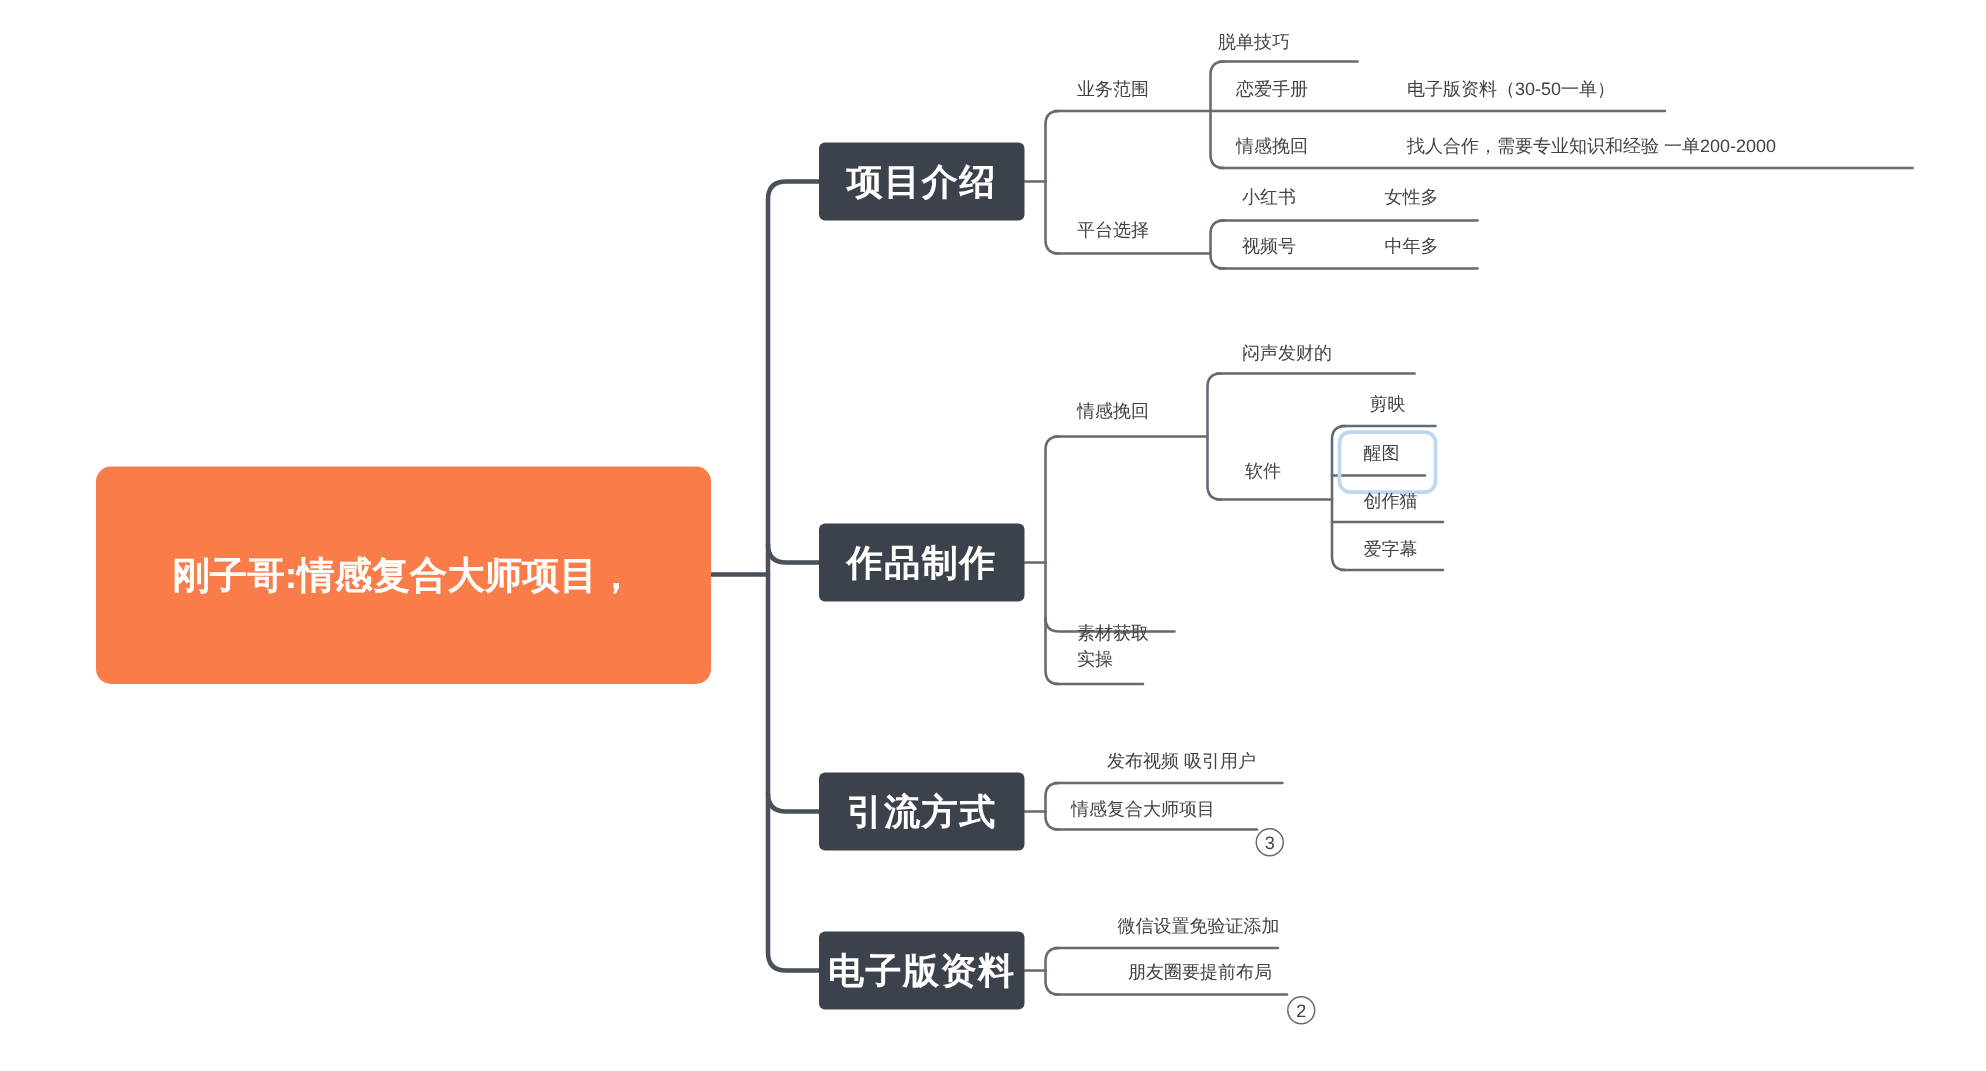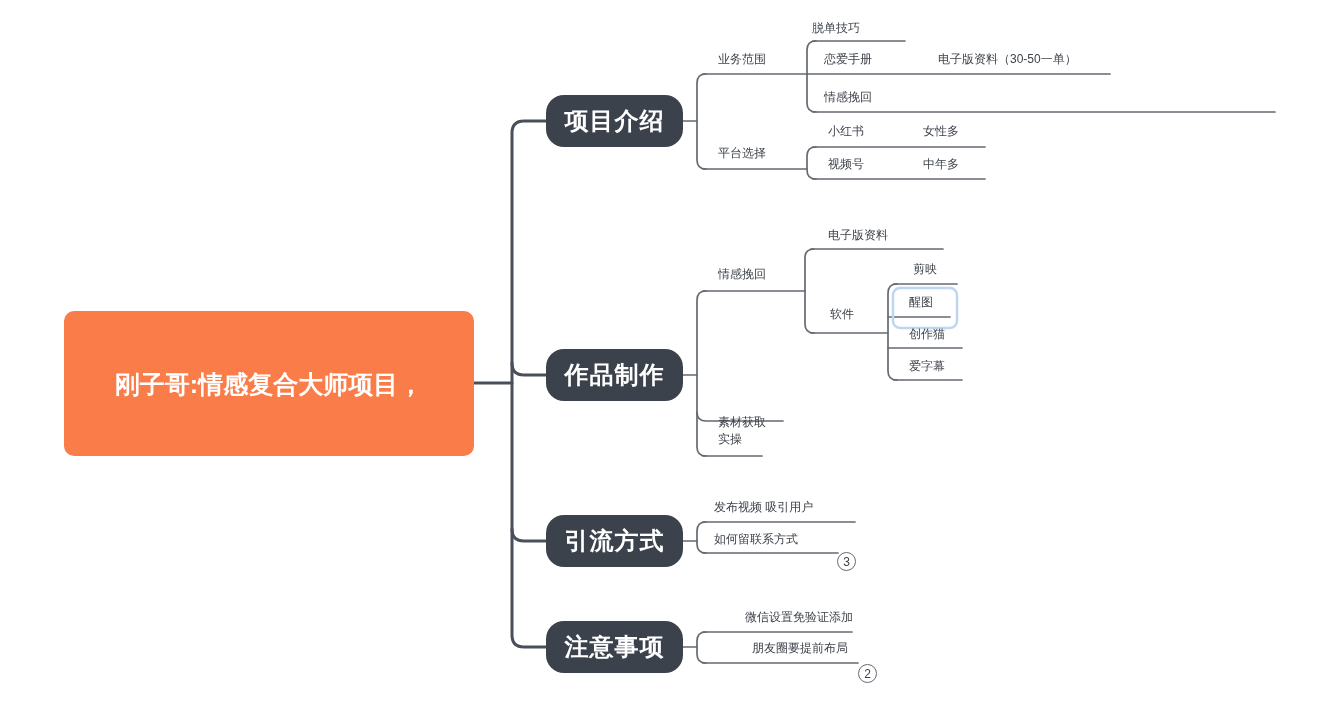--- a/index.html
+++ b/index.html
@@ -1,20 +1,20 @@
 <!DOCTYPE html>
 <html><head>
 <meta charset="utf-8">
 <style>
   html,body{margin:0;padding:0;background:#fff;}
   .canvas{position:relative;width:1324px;height:714px;background:#ffffff;overflow:hidden;
           font-family:"Liberation Sans","DejaVu Sans",sans-serif;}
   svg.wires{position:absolute;left:0;top:0;width:1324px;height:714px;}
   .t{position:absolute;font-size:12px;line-height:1;color:#3e434a;white-space:nowrap;}
-  .branch{position:absolute;width:137px;height:52px;background:#3b424c;border-radius:18px;
+  .branch{position:absolute;width:137px;height:52px;background:#3b424c;border-radius:4px;
           color:#fff;font-weight:bold;font-size:24px;display:flex;align-items:center;
           justify-content:center;letter-spacing:1px;}
   .root{position:absolute;left:64px;top:311px;width:410px;height:145px;background:#fa7c48;
         border-radius:10px;color:#fff;font-weight:bold;font-size:25px;line-height:36px;
         display:flex;flex-direction:column;align-items:center;justify-content:center;
         text-align:center;}
   .badge{position:absolute;width:19px;height:19px;border:1.5px solid #646a72;border-radius:50%;
          background:#fff;color:#3e434a;font-size:12px;display:flex;align-items:center;
          justify-content:center;box-sizing:border-box;}
 </style>
@@ -73,44 +73,45 @@
     <rect x="893" y="288" width="64" height="40" rx="7" fill="none" stroke="#bdd7f0" stroke-width="2.5"></rect>
   </svg>
 
   <div class="root">
     <div>刚子哥:情感复合大师项目，</div>
   </div>
 
   <div class="branch" style="left:546px;top:95px">项目介绍</div>
   <div class="branch" style="left:546px;top:515px">引流方式</div>
   <div class="branch" style="left:546px;top:349px">作品制作</div>
-  <div class="branch" style="left:546px;top:621px">注意事项</div>
+  <div class="branch" style="left:546px;top:621px">电子版资料</div>
 
   <div class="t" style="left:718px;top:53px">业务范围</div>
   <div class="t" style="left:812px;top:22px">脱单技巧</div>
   <div class="t" style="left:824px;top:53px">恋爱手册</div>
   <div class="t" style="left:938px;top:53px">电子版资料（30-50一单）</div>
   <div class="t" style="left:824px;top:91px">情感挽回</div>
+  <div class="t" style="left:938px;top:91px">找人合作，需要专业知识和经验 一单200-2000</div>
   <div class="t" style="left:718px;top:147px">平台选择</div>
   <div class="t" style="left:828px;top:125px">小红书</div>
   <div class="t" style="left:923px;top:125px">女性多</div>
   <div class="t" style="left:828px;top:158px">视频号</div>
   <div class="t" style="left:923px;top:158px">中年多</div>
 
   <div class="t" style="left:718px;top:268px">情感挽回</div>
-  <div class="t" style="left:828px;top:229px">电子版资料</div>
+  <div class="t" style="left:828px;top:229px">闷声发财的</div>
   <div class="t" style="left:830px;top:308px">软件</div>
   <div class="t" style="left:913px;top:263px">剪映</div>
   <div class="t" style="left:909px;top:296px">醒图</div>
   <div class="t" style="left:909px;top:328px">创作猫</div>
   <div class="t" style="left:909px;top:360px">爱字幕</div>
   <div class="t" style="left:718px;top:416px">素材获取</div>
   <div class="t" style="left:718px;top:433px">实操</div>
 
-  <div class="t" style="left:714px;top:501px">发布视频 吸引用户</div>
-  <div class="t" style="left:714px;top:533px">如何留联系方式</div>
+  <div class="t" style="left:738px;top:501px">发布视频 吸引用户</div>
+  <div class="t" style="left:714px;top:533px">情感复合大师项目</div>
   <div class="badge" style="left:837px;top:552px">3</div>
 
   <div class="t" style="left:745px;top:611px">微信设置免验证添加</div>
   <div class="t" style="left:752px;top:642px">朋友圈要提前布局</div>
   <div class="badge" style="left:858px;top:664px">2</div>
 
 </div>
 
 </body></html>

